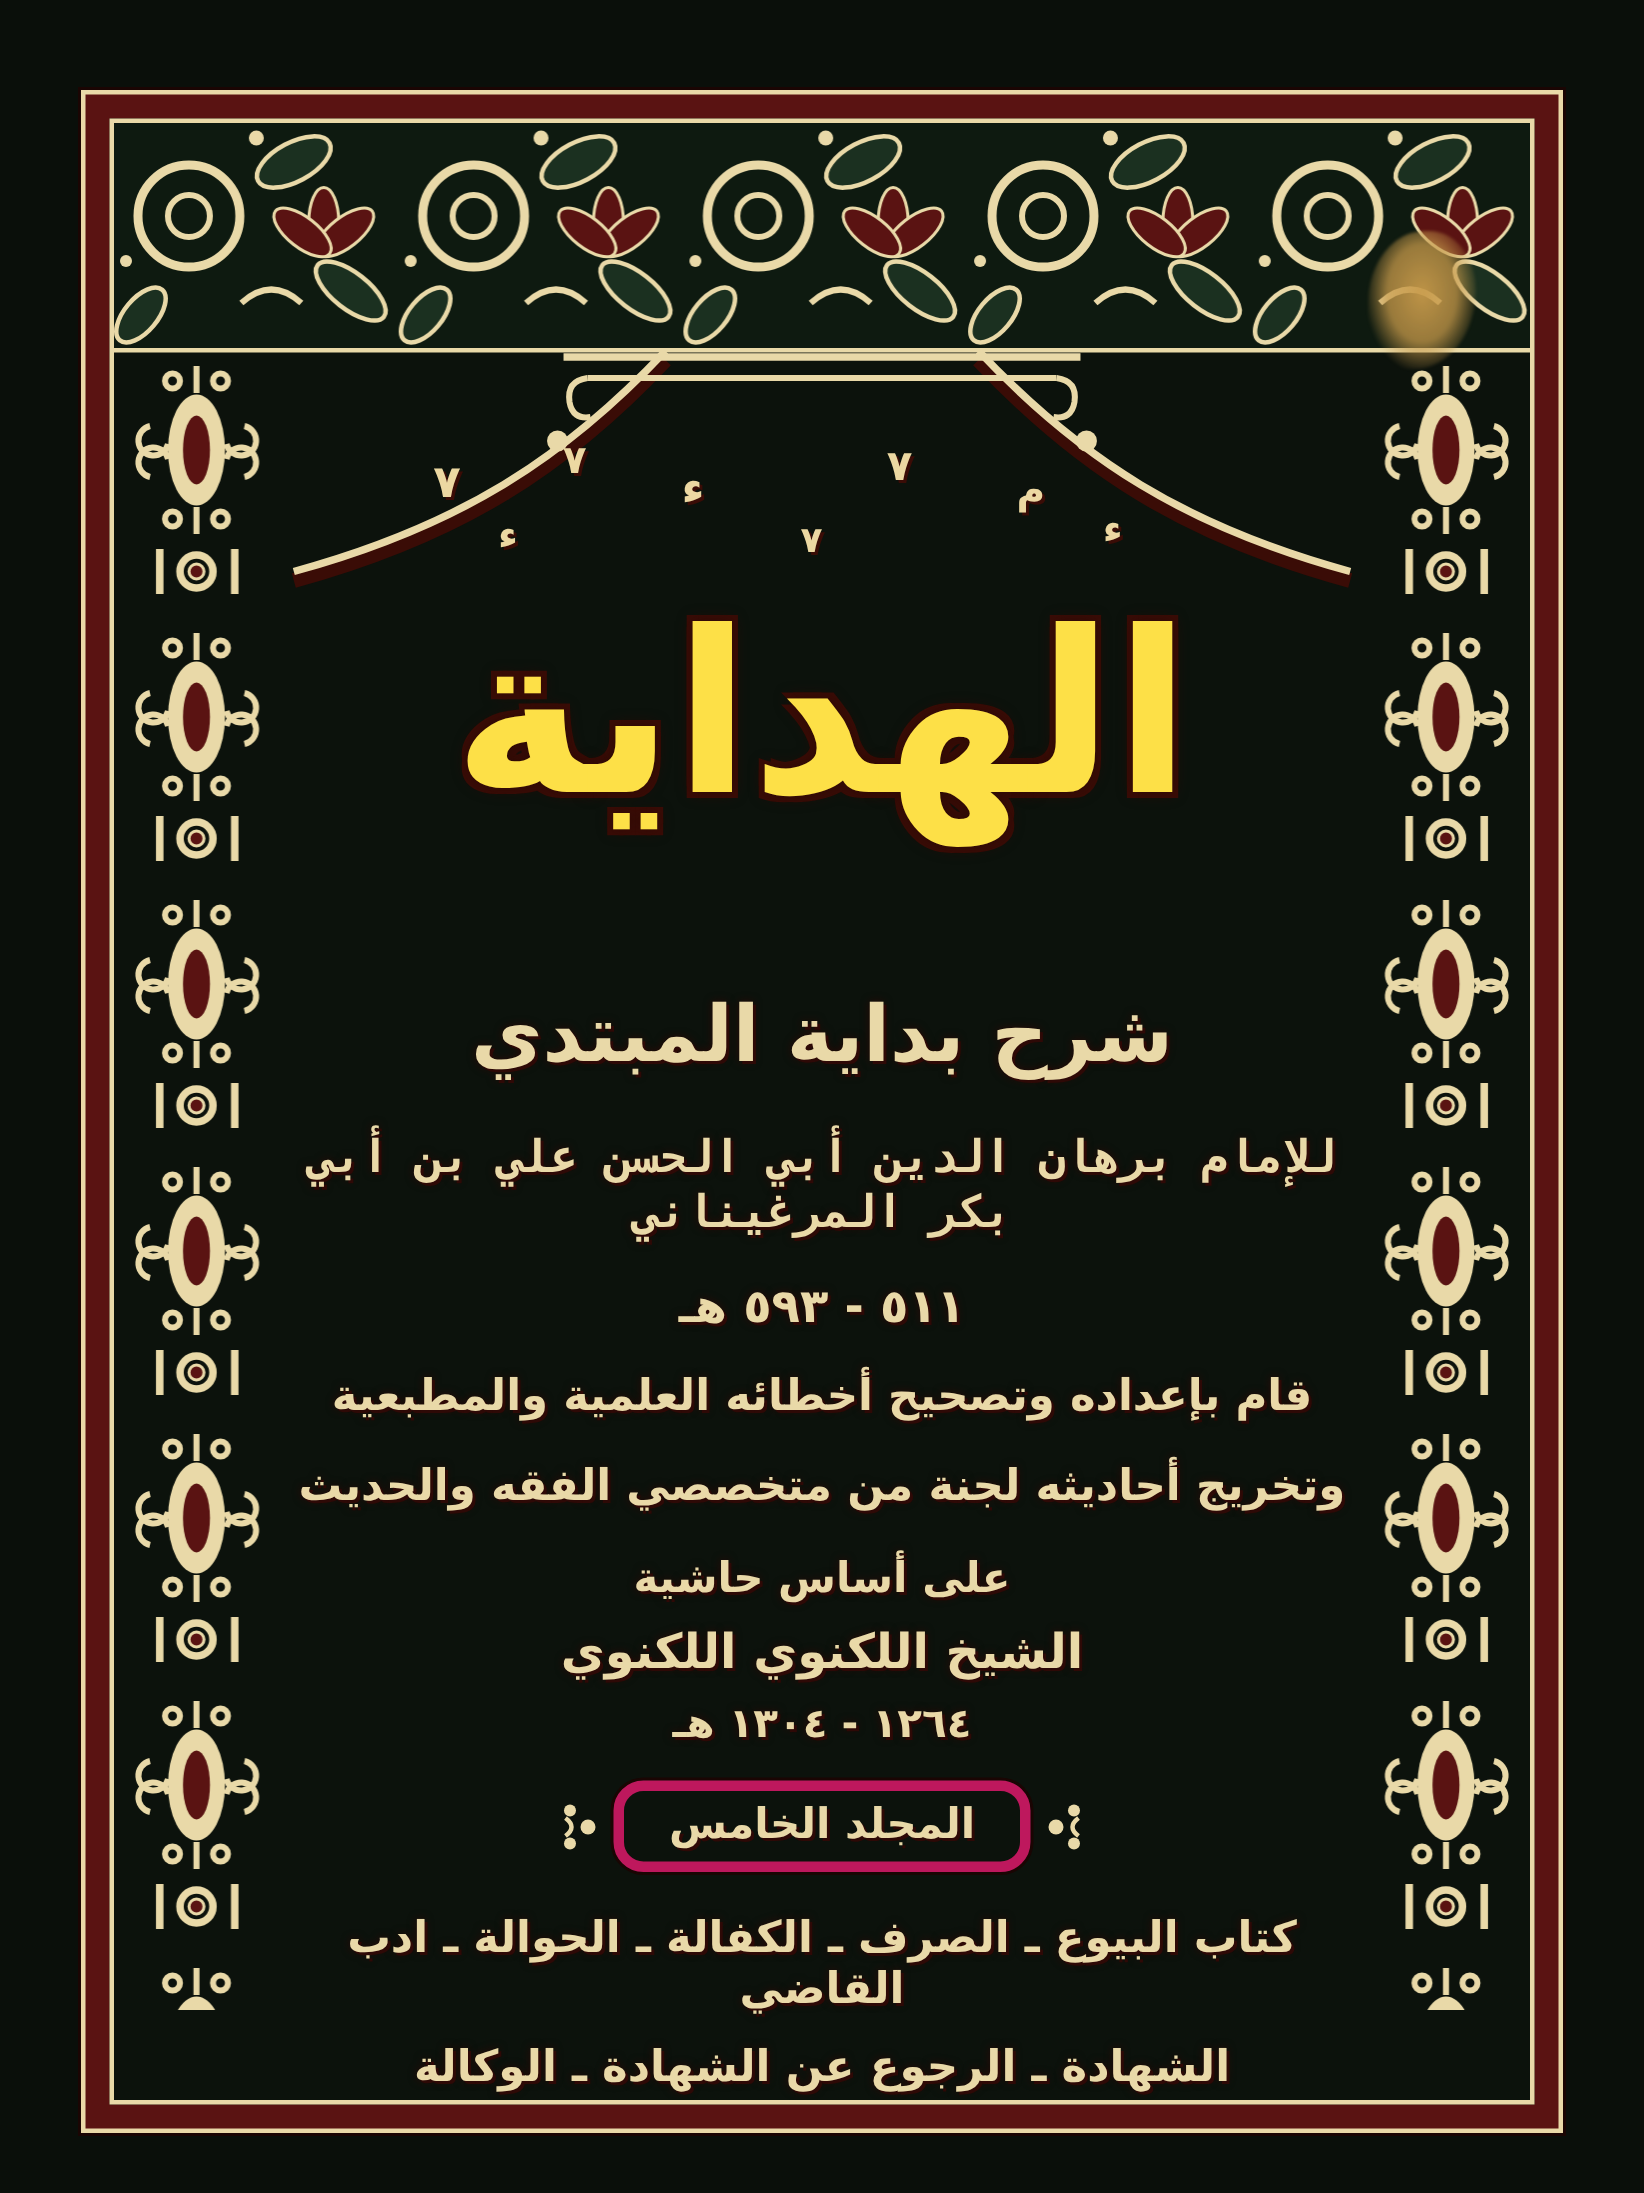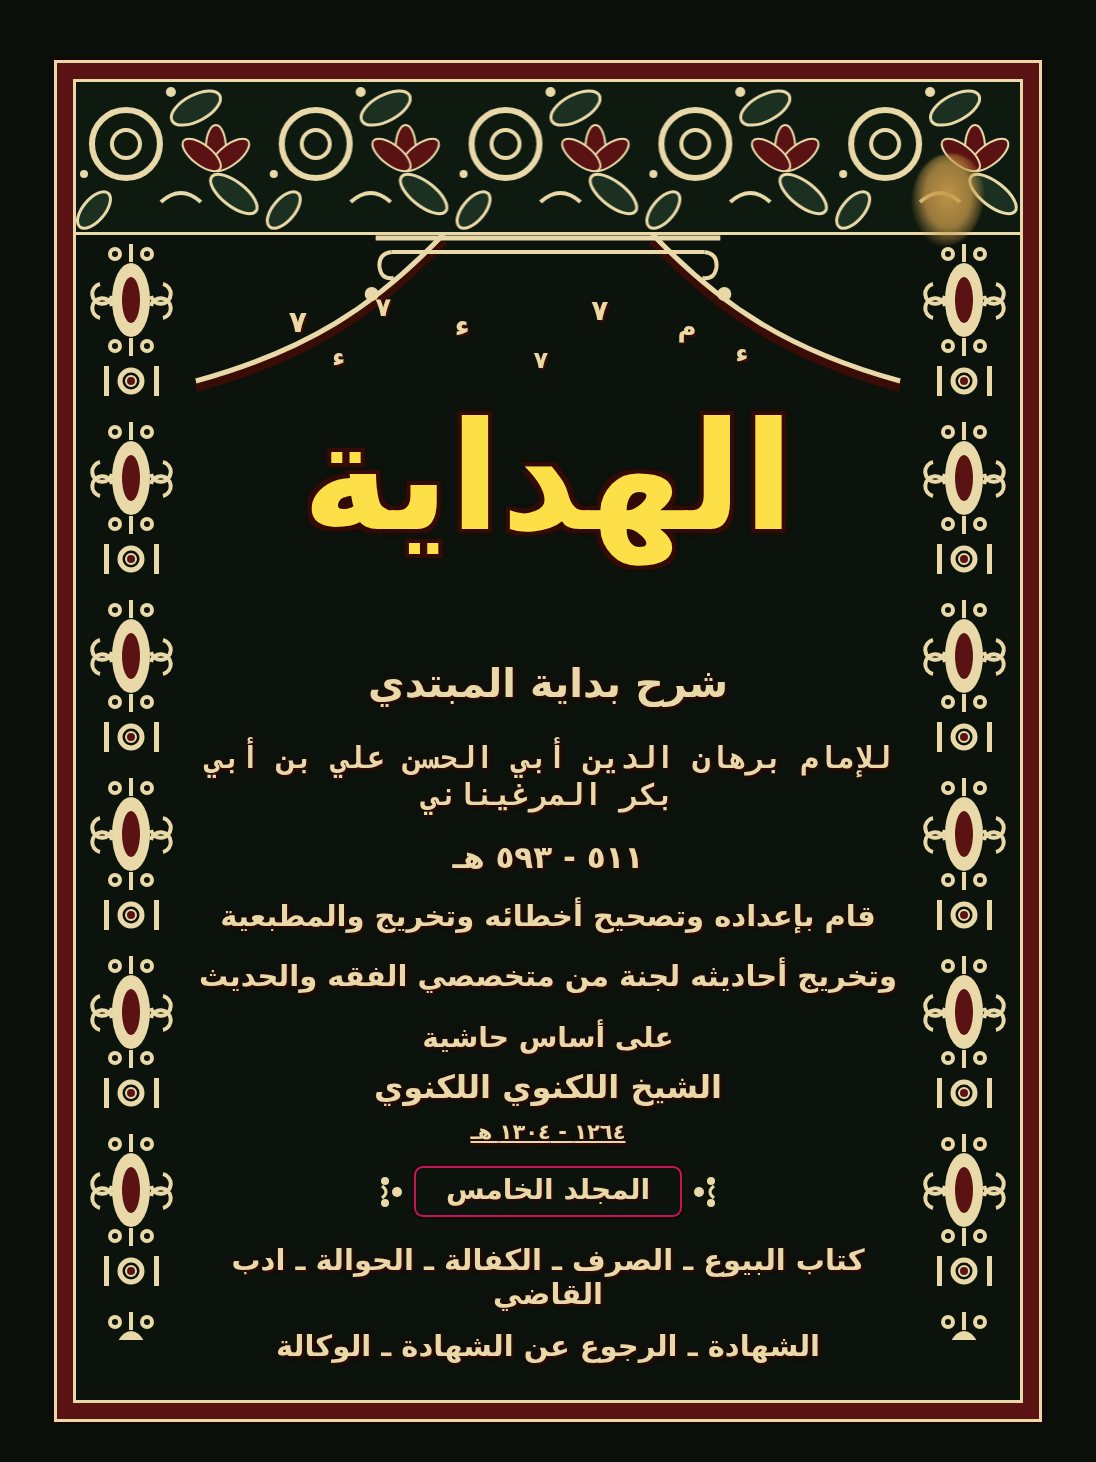--- a/index.html
+++ b/index.html
@@ -71,34 +71,34 @@
   .m3{left:37%;top:-44px;font-size:30px;}
   .m4{left:56%;top:-58px;font-size:28px;}
   .m5{left:68%;top:-40px;font-size:26px;}
   .m6{left:20%;top:-10px;font-size:26px;}
   .m7{left:48%;top:-6px;font-size:24px;}
   .m8{left:76%;top:-14px;font-size:26px;}
   .txt{
     font-weight:bold;
     text-shadow:2px 2px 0 #2e0906,0 0 6px rgba(46,9,6,.9);
   }
-  .subtitle{margin-top:48px;font-size:40px;}
+  .subtitle{margin-top:48px;font-size:52px;}
   .author{margin-top:34px;font-size:30px;font-family:Liberation Mono, monospace;}
   .dates{margin-top:25px;font-size:31px;letter-spacing:2px;}
   .ed{margin-top:24px;font-size:29px;}
   .ed + .ed{margin-top:26px;}
   .basis{margin-top:28px;font-size:28px;}
   .sheikh{margin-top:14px;font-size:32px;}
-  .dates2{margin-top:14px;font-size:21px;letter-spacing:2px;text-decoration:underline;}
+  .dates2{margin-top:14px;font-size:27px;letter-spacing:2px;}
   
   .badge-row{
     margin-top:22px;display:flex;align-items:center;justify-content:center;gap:10px;
   }
   .badge{
-    display:inline-block;border:2px solid #be185d;border-radius:9px;
+    display:inline-block;border:7px solid #be185d;border-radius:20px;
     padding:5px 30px 9px;font-size:28px;font-weight:bold;
     box-shadow:0 0 0 2px #1a0503;
     text-shadow:2px 2px 0 #2e0906;
   }
   .badge-orn svg{display:block;}
   
   .contents1{margin-top:26px;font-size:29px;}
   .contents2{margin-top:18px;font-size:29px;}
 </style>
 </head>
@@ -197,21 +197,21 @@
           <span class="mark m6">ء</span>
           <span class="mark m7">٧</span>
           <span class="mark m8">ء</span>
           <h1 class="title">الهداية</h1>
         </div>
 
         <div class="txt subtitle">شرح بداية المبتدي</div>
         <div class="txt author">للإمام برهان الدين أبي الحسن علي بن أبي بكر المرغيناني</div>
         <div class="txt dates">٥١١ - ٥٩٣ هـ</div>
 
-        <div class="txt ed">قام بإعداده وتصحيح أخطائه وتخريج والمطبعية</div>
+        <div class="txt ed">قام بإعداده وتصحيح أخطائه العلمية والمطبعية</div>
         <div class="txt ed">وتخريج أحاديثه لجنة من متخصصي الفقه والحديث</div>
 
         <div class="txt basis">على أساس حاشية</div>
         <div class="txt sheikh">الشيخ اللكنوي اللكنوي</div>
         <div class="txt dates2">١٢٦٤ - ١٣٠٤ هـ</div>
 
         <div class="badge-row">
           <span class="badge-orn">
             <svg width="26" height="40" viewBox="0 0 26 40">
               <circle cx="19" cy="9" r="4" fill="#e9d9a8"></circle>

